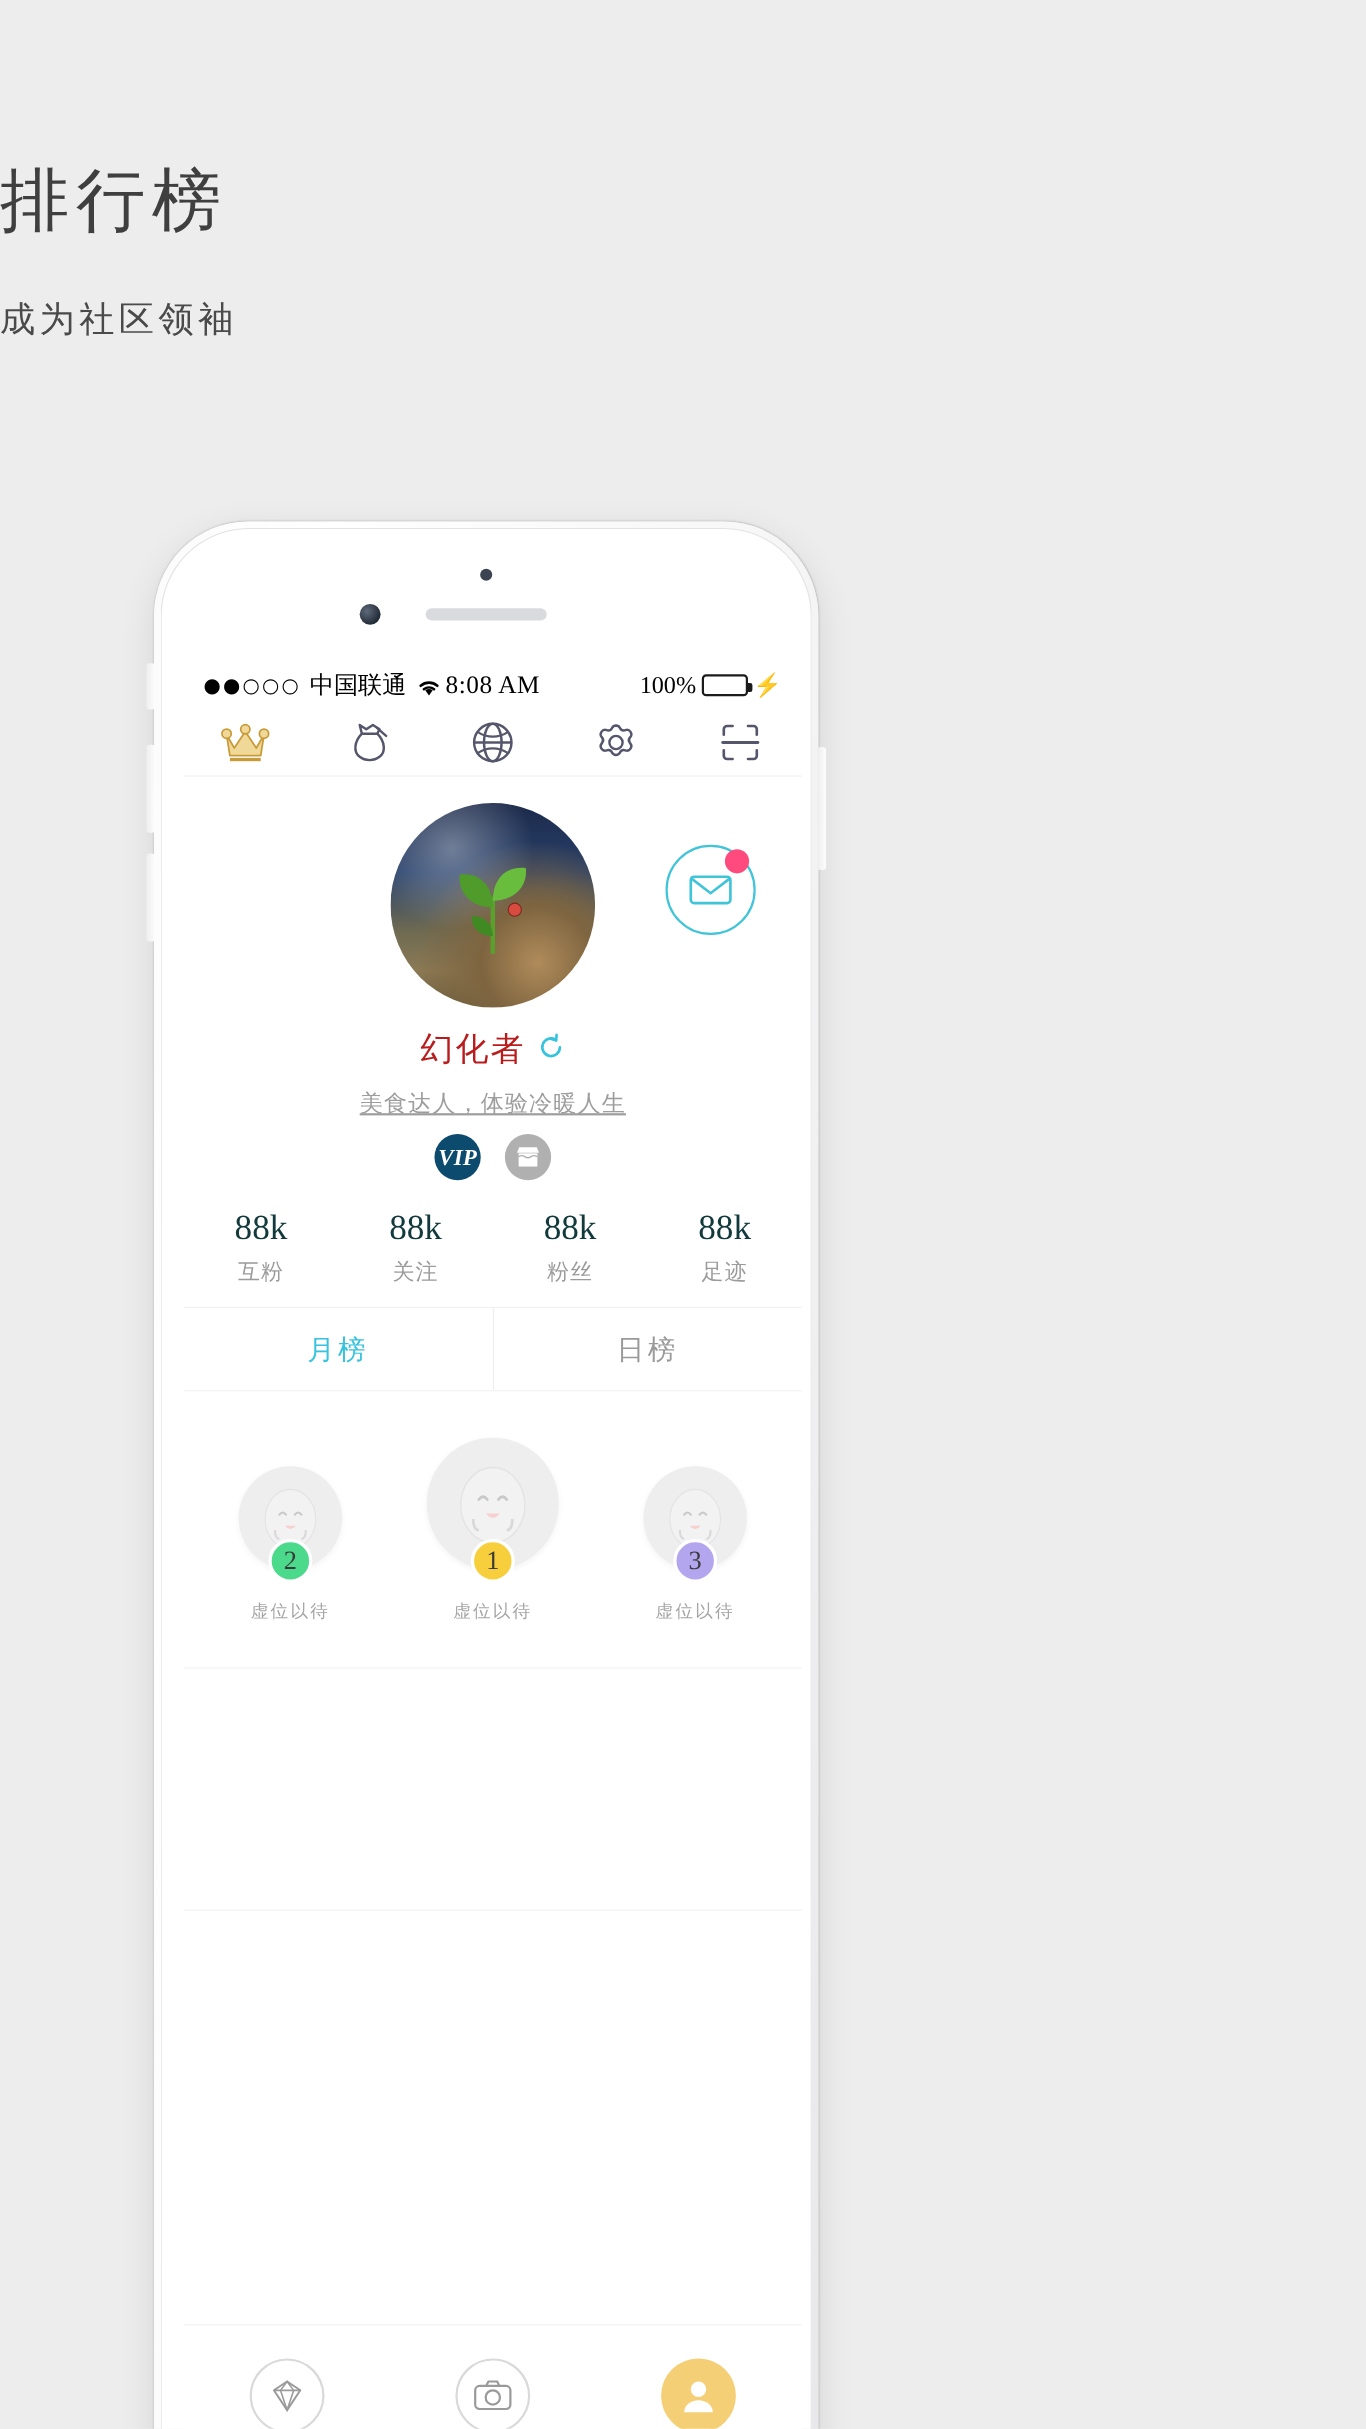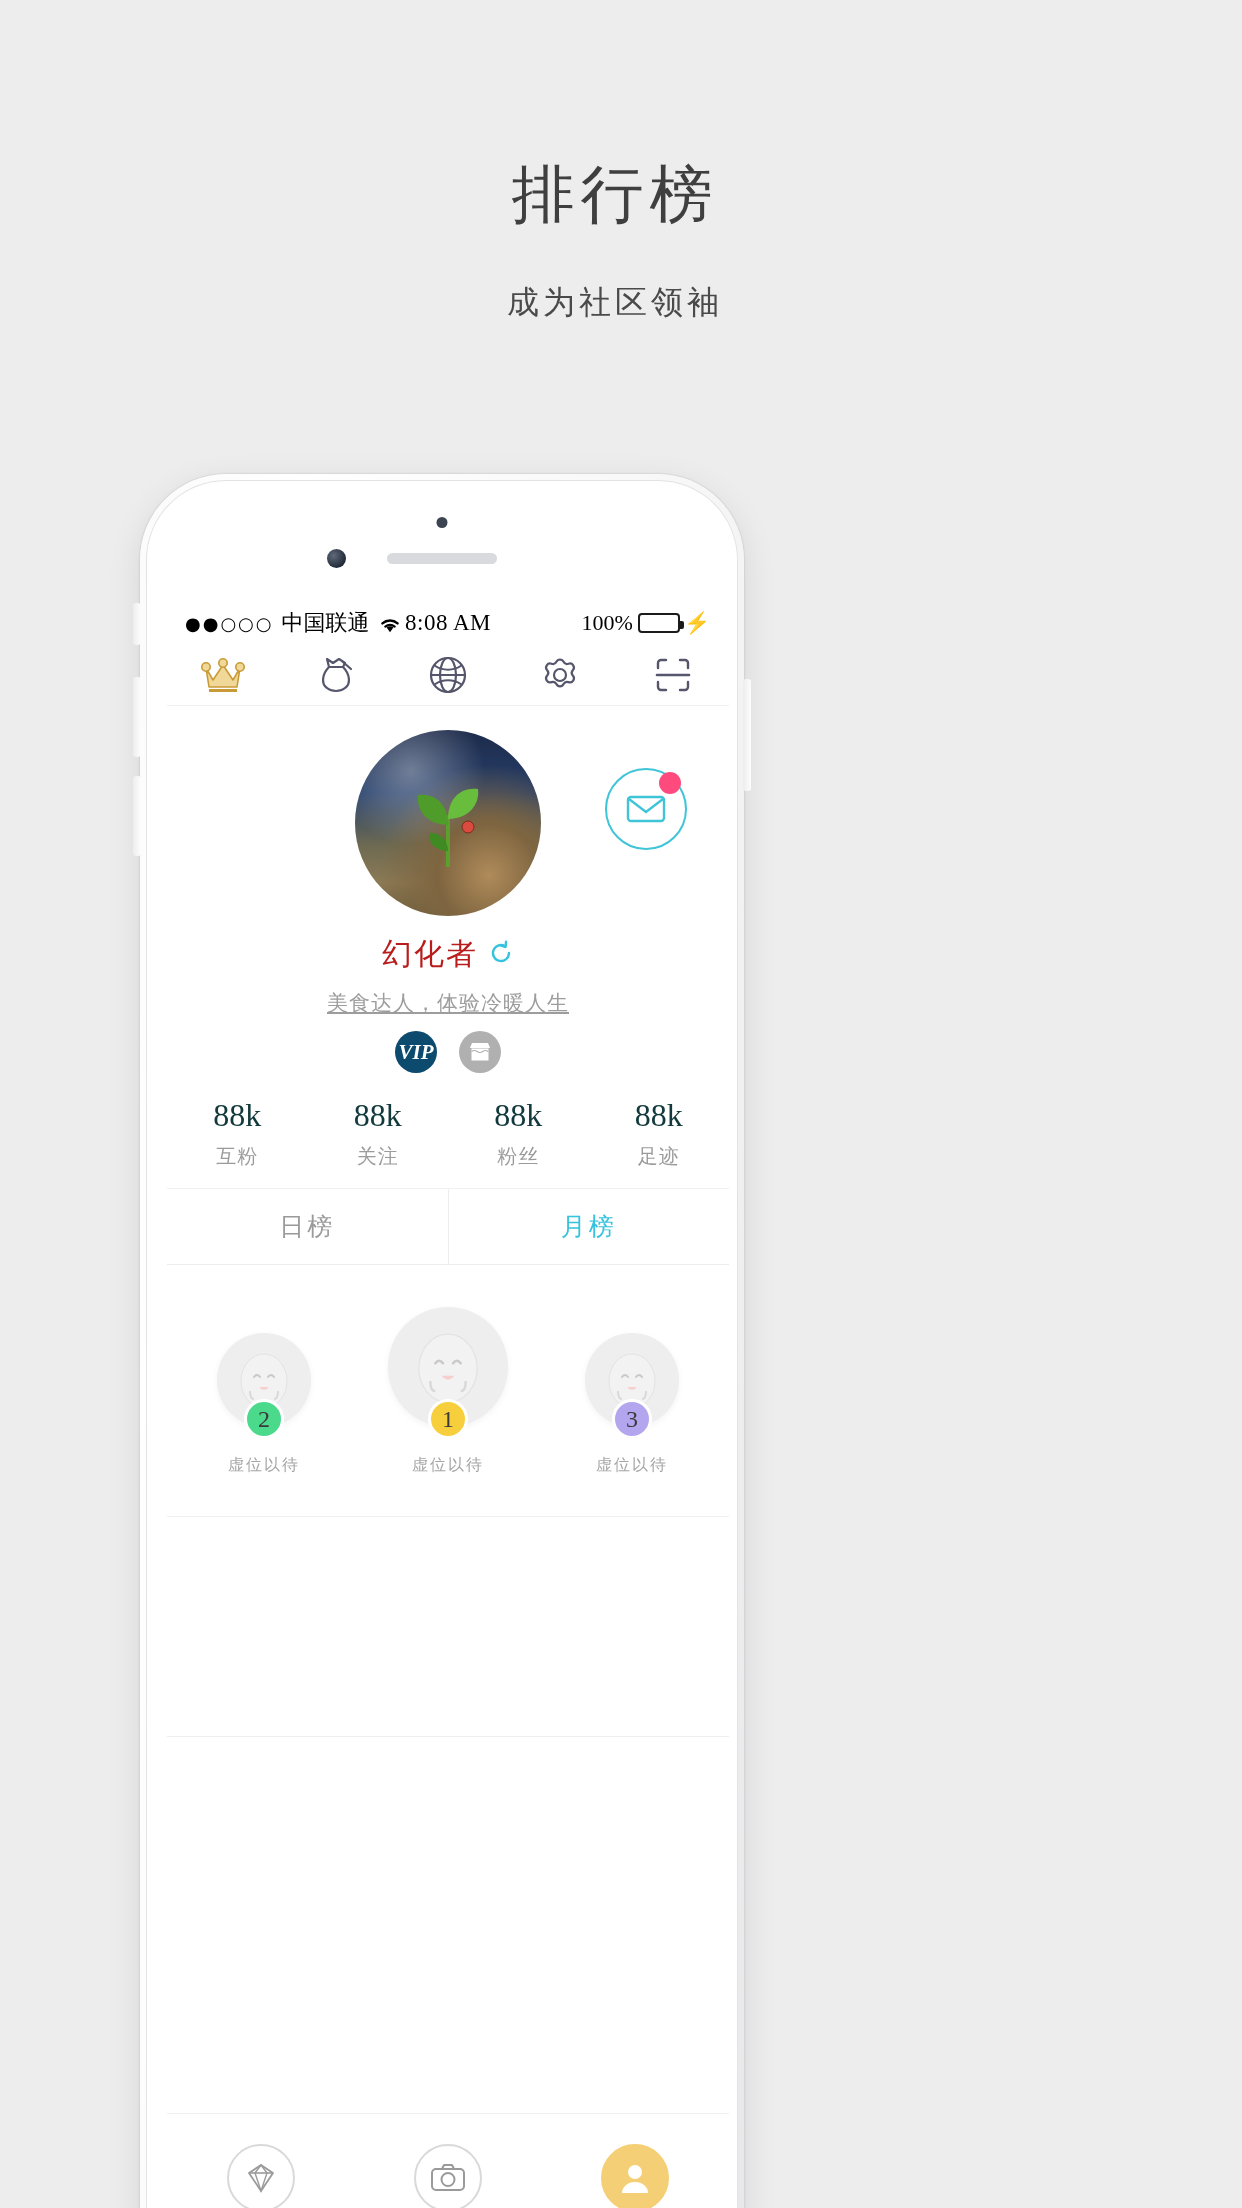--- a/index.html
+++ b/index.html
@@ -5,21 +5,21 @@
   * { margin:0; padding:0; box-sizing:border-box; }
   html, body {
     width:1242px; height:2208px;
     background:#ededed;
     font-family:"Liberation Sans", sans-serif;
     overflow:hidden;
   }
   .page { position:relative; width:1242px; height:2208px; }
 
   
-  .promo { position:absolute; top:12px; left:0; width:1230px; text-align:center; }
+  .promo { position:absolute; top:0; left:0; width:1230px; }
   .promo-title {
     margin-top:140px;
     font-size:63px;
     color:#3f3f3f;
     letter-spacing:6px;
     font-weight:400;
   }
   .promo-sub {
     margin-top:43px;
     font-size:32px;
@@ -359,22 +359,22 @@
               <div class="stat-lbl">粉丝</div>
             </div>
             <div class="stat">
               <div class="stat-num">88k</div>
               <div class="stat-lbl">足迹</div>
             </div>
           </div>
         </div>
 
         <div class="tabs">
+          <div class="tab active">月榜</div>
           <div class="tab">日榜</div>
-          <div class="tab active">月榜</div>
         </div>
 
         <div class="podium">
           <div class="p-item">
             <div class="p-avatar-wrap">
               <div class="p-avatar small">
                 <svg width="60" height="66" viewBox="0 0 60 66">
                   <ellipse cx="30" cy="34" rx="23" ry="27" fill="#f2f2f2" stroke="#e3e3e3" stroke-width="1"></ellipse>
                   <path d="M20 30 q3 -4 6 0" fill="none" stroke="#c9c9c9" stroke-width="2" stroke-linecap="round"></path>
                   <path d="M34 30 q3 -4 6 0" fill="none" stroke="#c9c9c9" stroke-width="2" stroke-linecap="round"></path>

